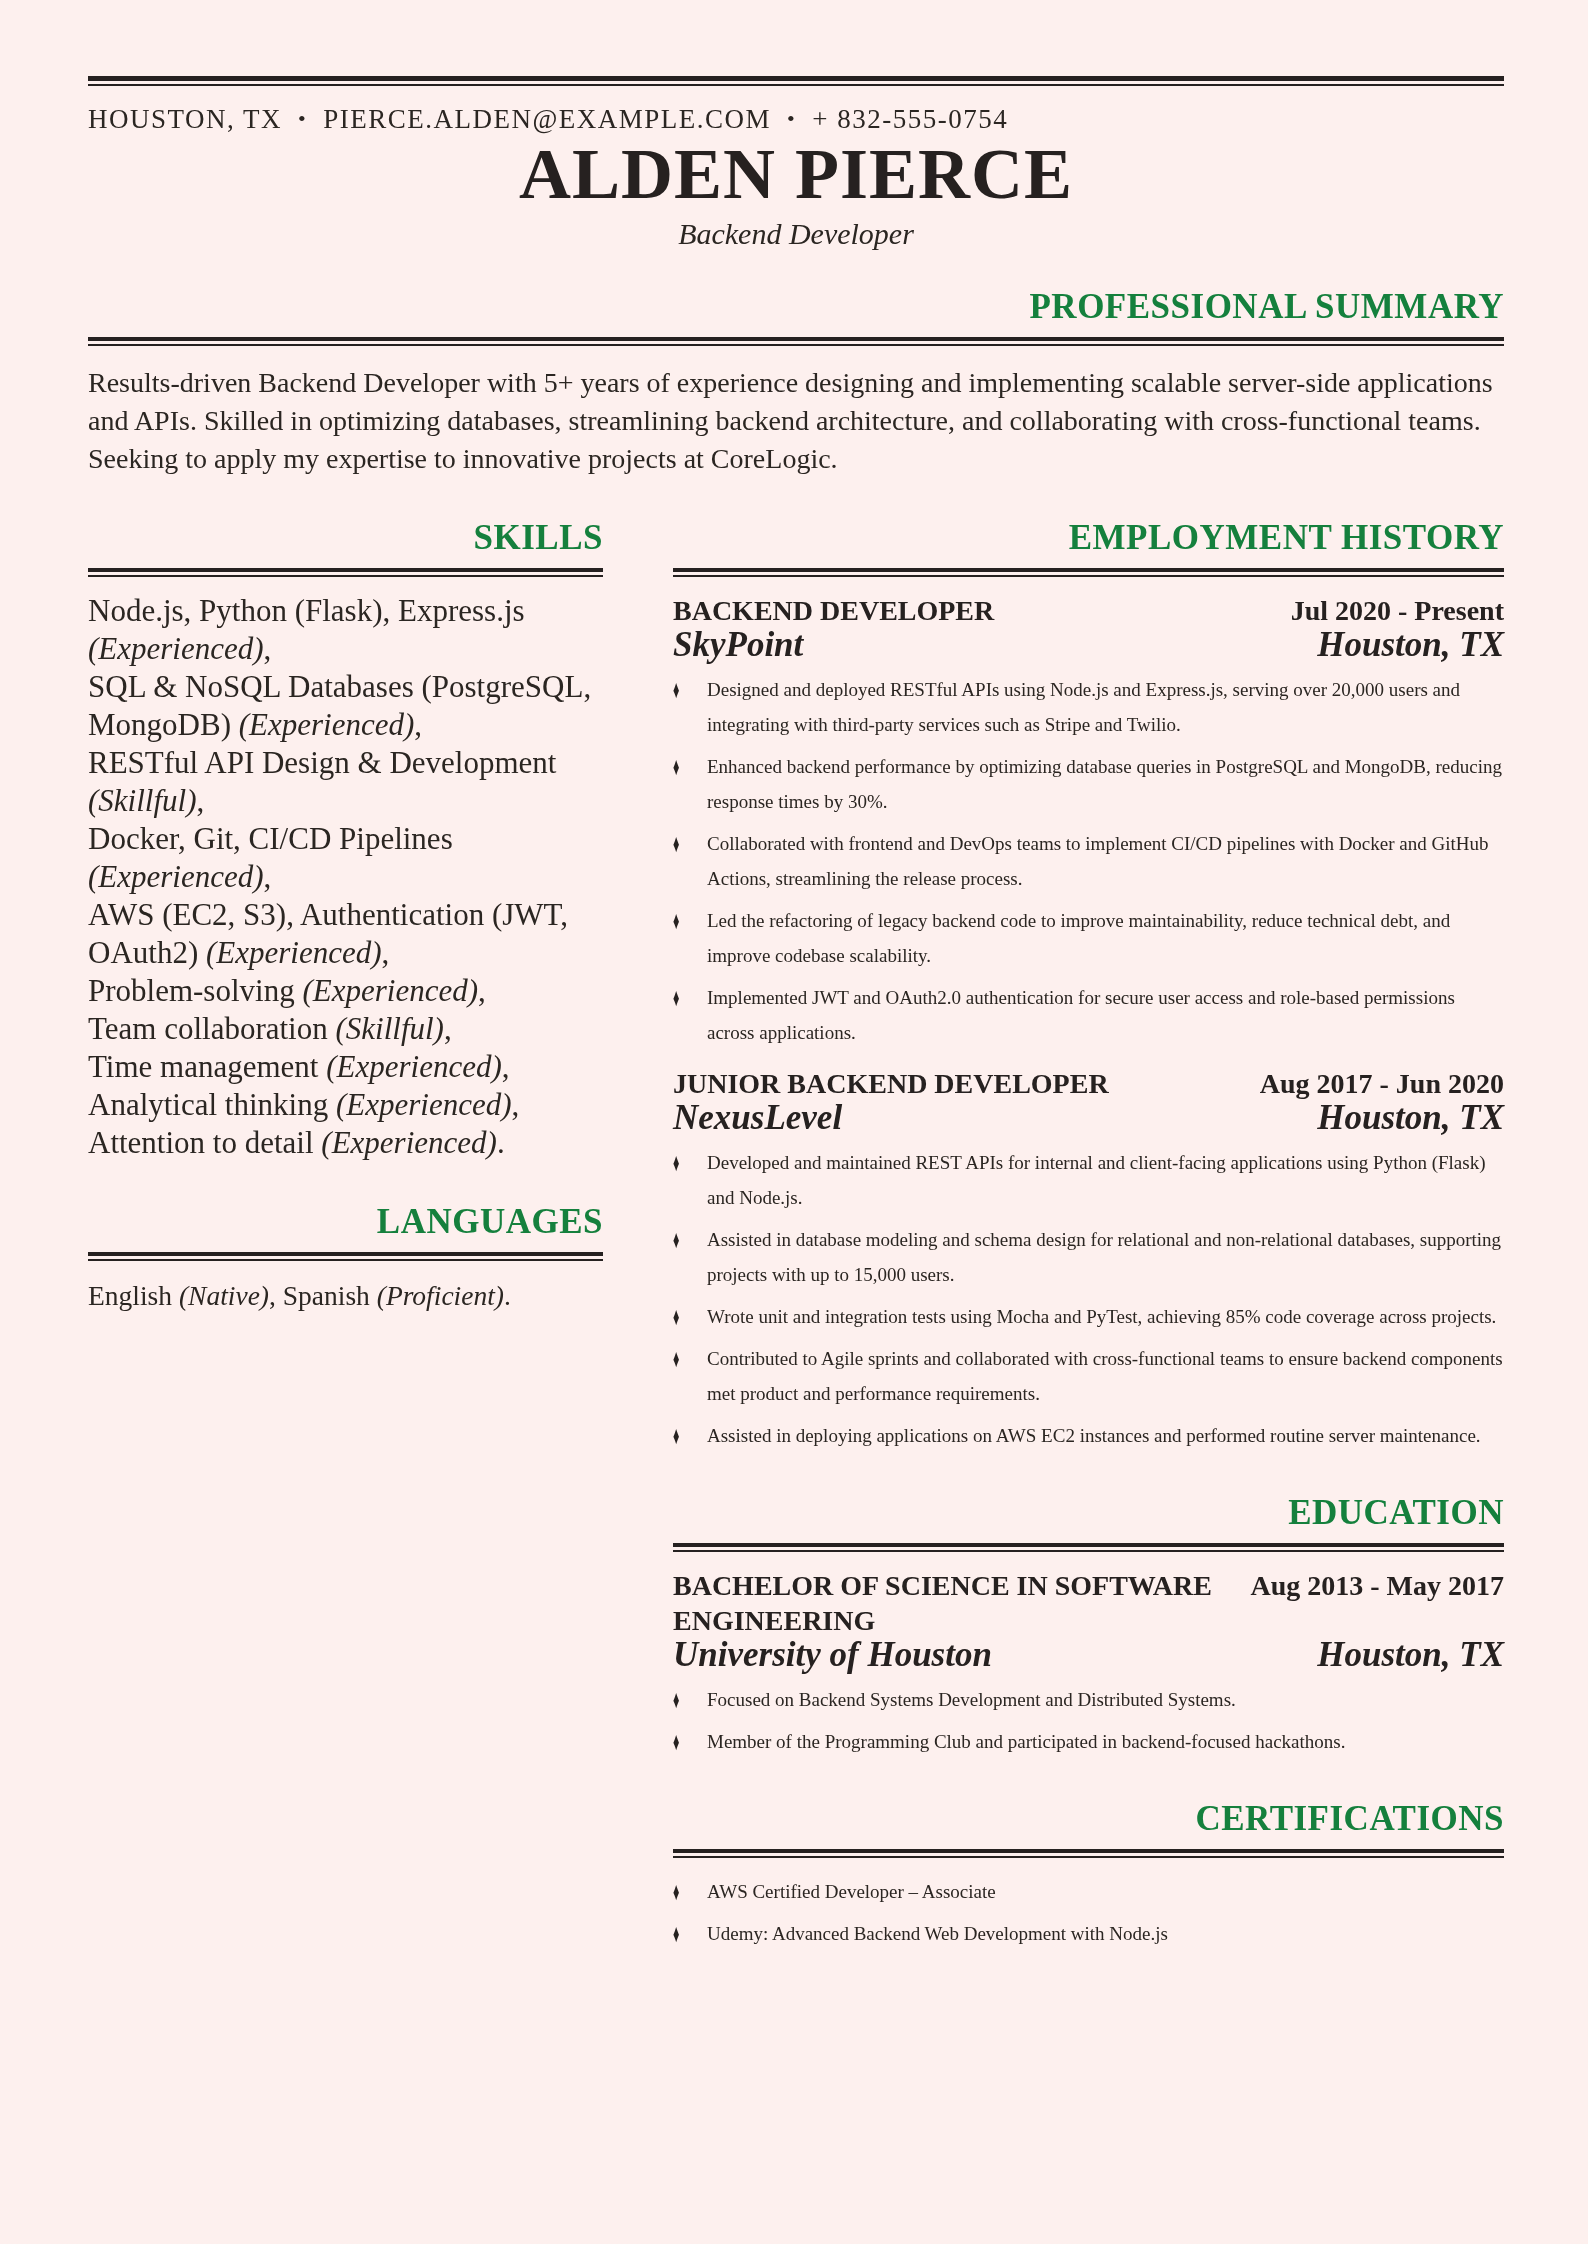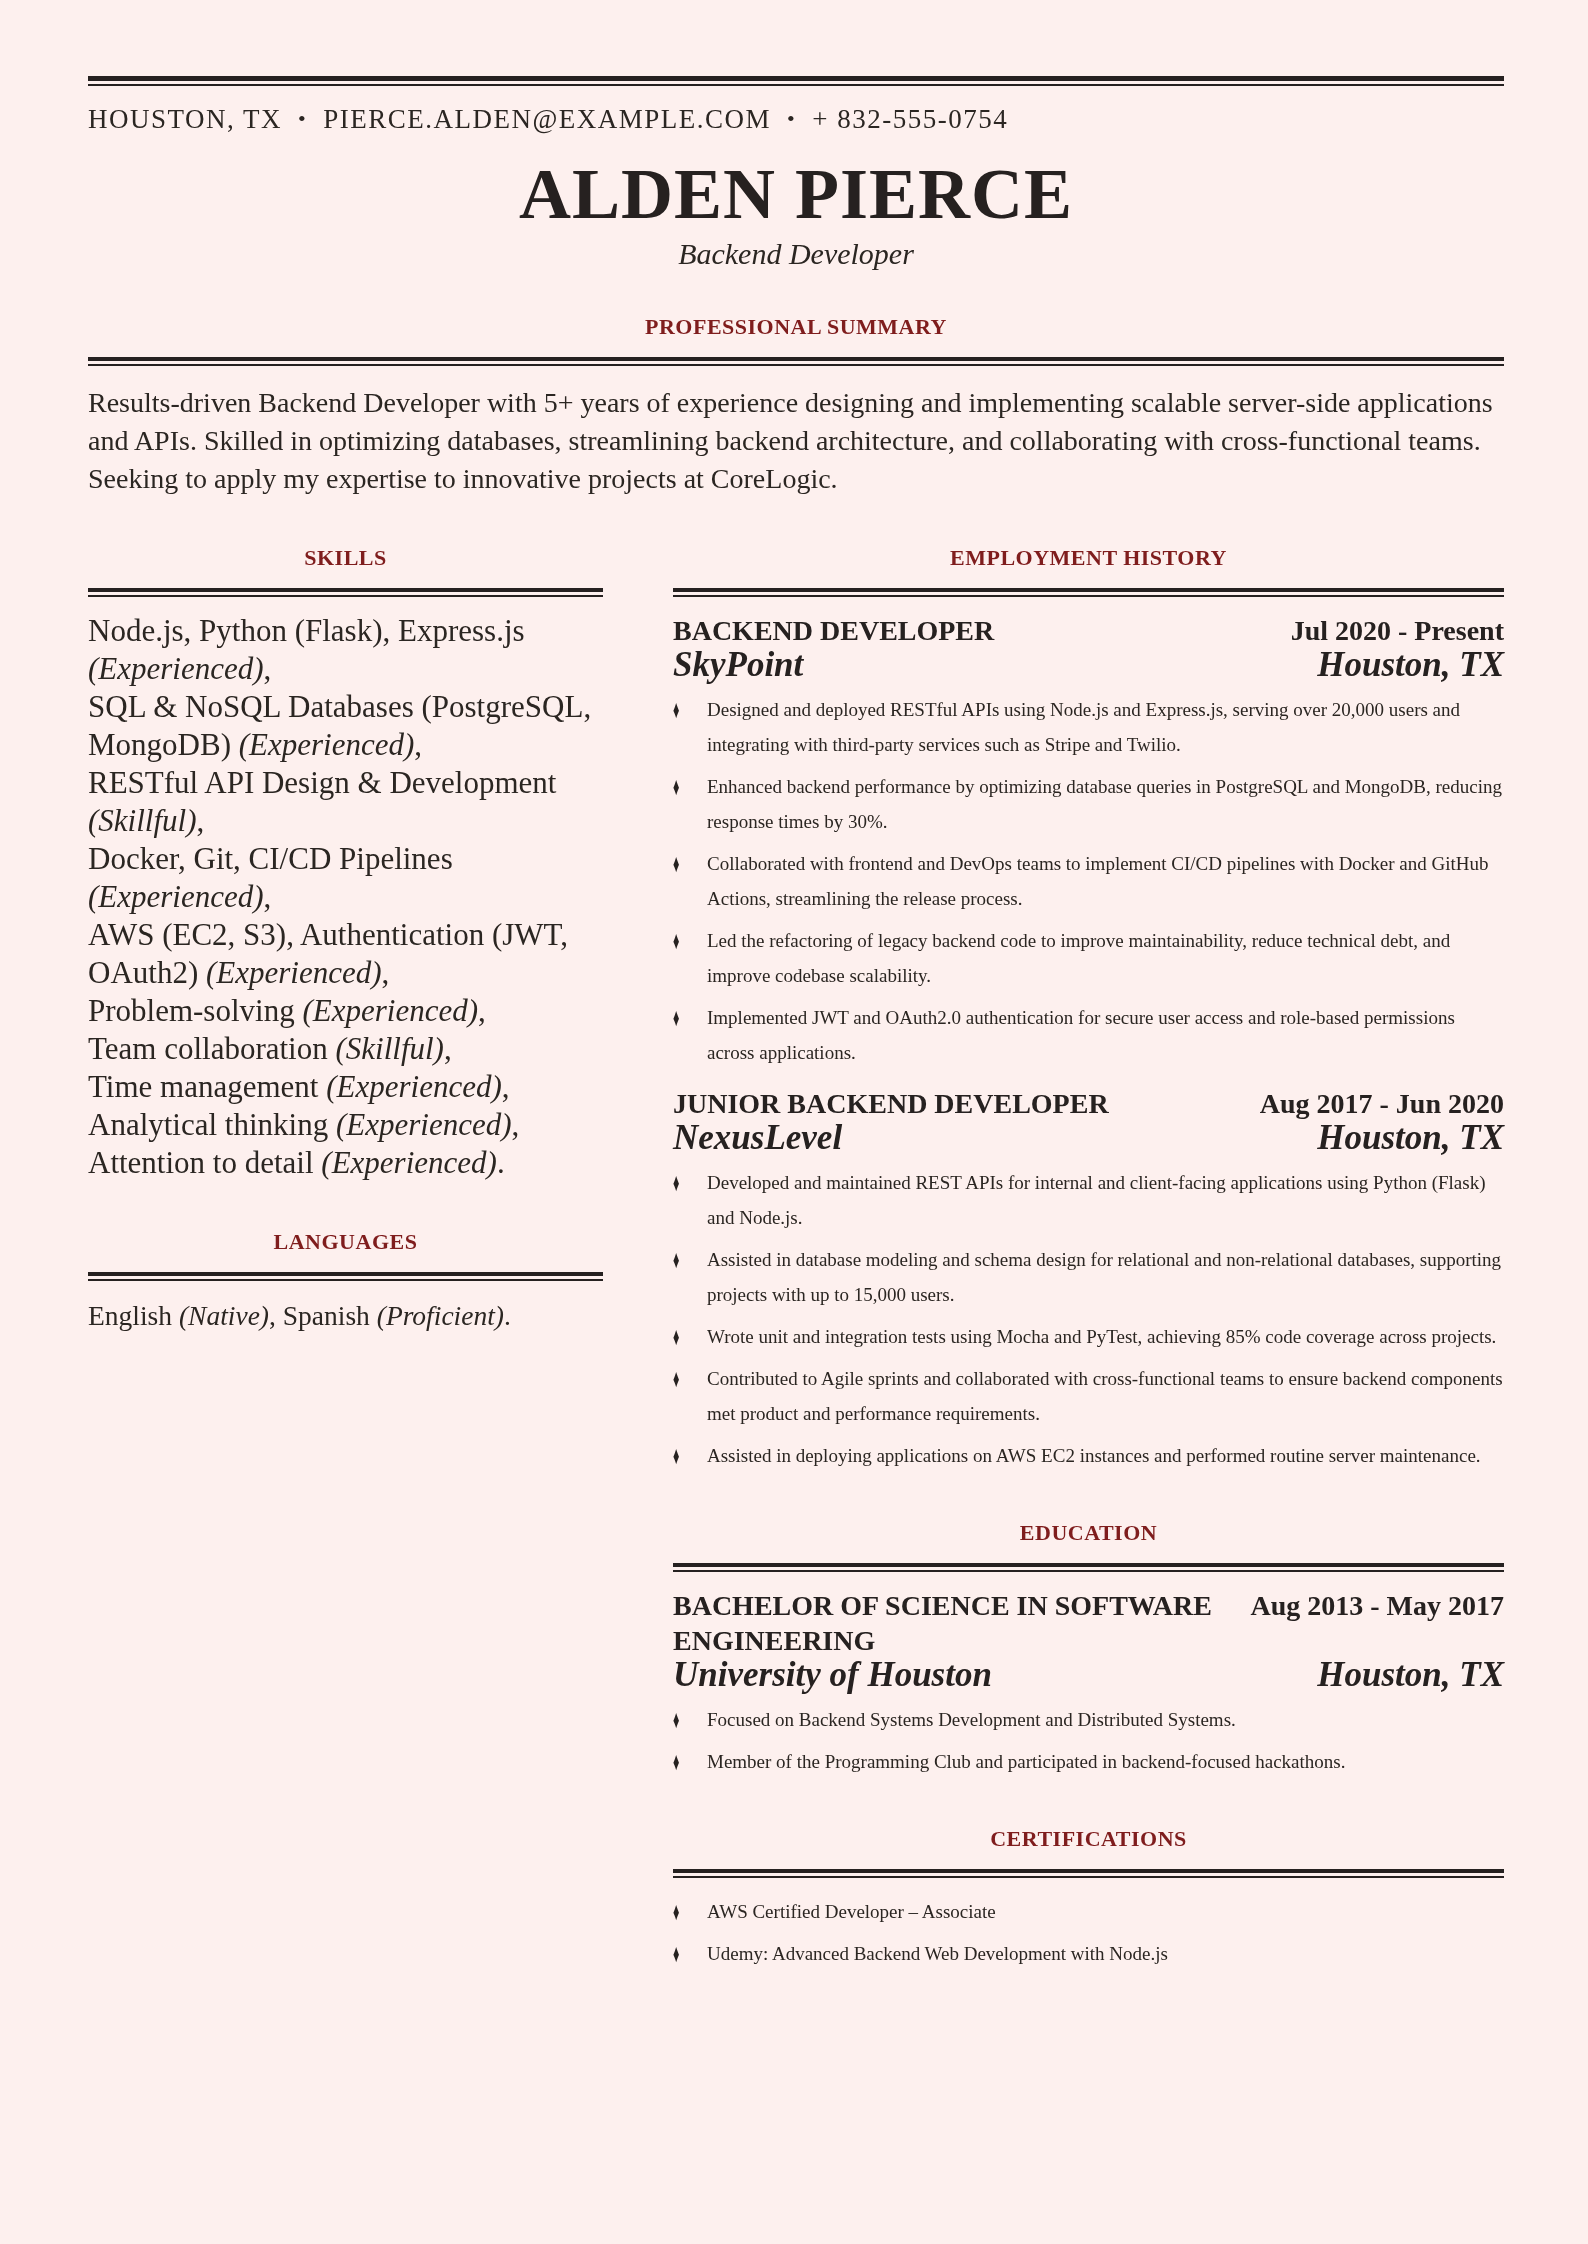--- a/index.html
+++ b/index.html
@@ -29,43 +29,43 @@
     margin-top: 18px;
     text-align: left;
     font-size: 27px;
     letter-spacing: 1.5px;
     color: #2b2622;
     white-space: nowrap;
   }
   .contact .dot { margin: 0 16px; font-size: 22px; position: relative; top: -2px; }
 
   .name {
-    margin: 22px 0 0;
+    margin: 2px 0 0;
     text-align: center;
     font-size: 72px;
     line-height: 1.05;
     font-weight: 700;
     letter-spacing: 1px;
     color: #262120;
   }
   .person-title {
     margin-top: 4px;
     text-align: center;
     font-size: 30px;
     font-style: italic;
   }
 
   h2.section-heading {
     margin: 0;
-    text-align: center;
-    font-size: 22px;
+    text-align: right;
+    font-size: 35px;
     line-height: 40px;
     font-weight: 700;
     letter-spacing: 0.5px;
-    color: #7f1d1d;
+    color: #15803d;
   }
   .summary-heading-wrap { margin-top: 36px; }
   .summary-heading-wrap .rule { margin-top: 10px; }
 
   .summary-text {
     margin: 18px 0 0;
     font-size: 28px;
     line-height: 38px;
   }
 

